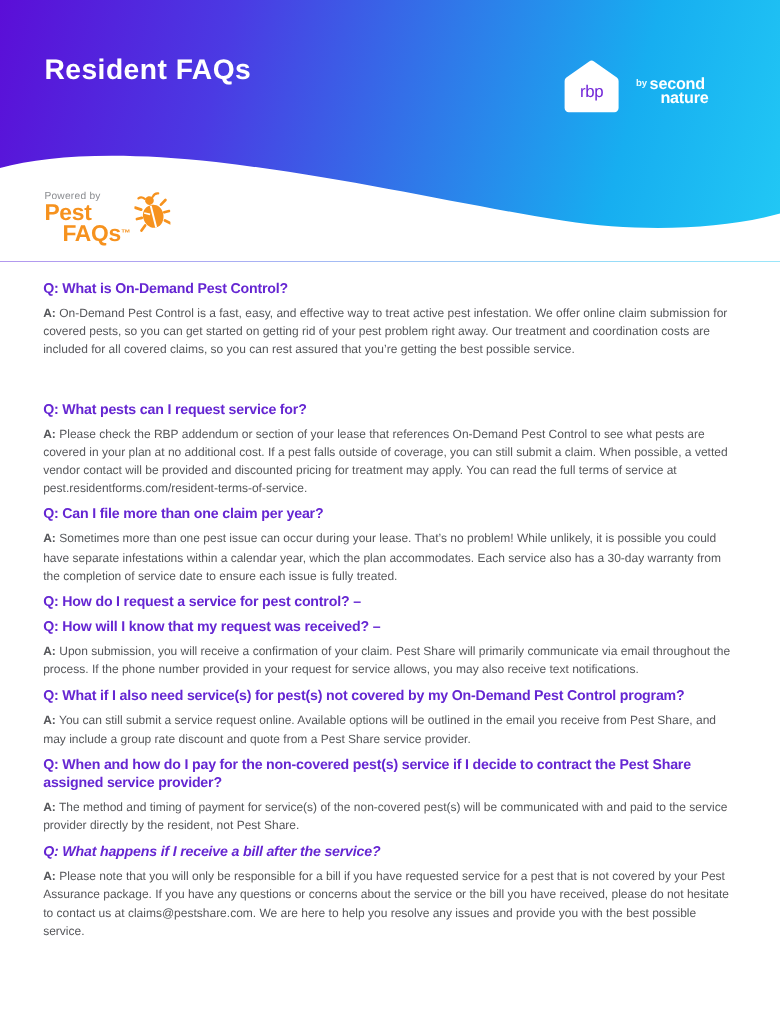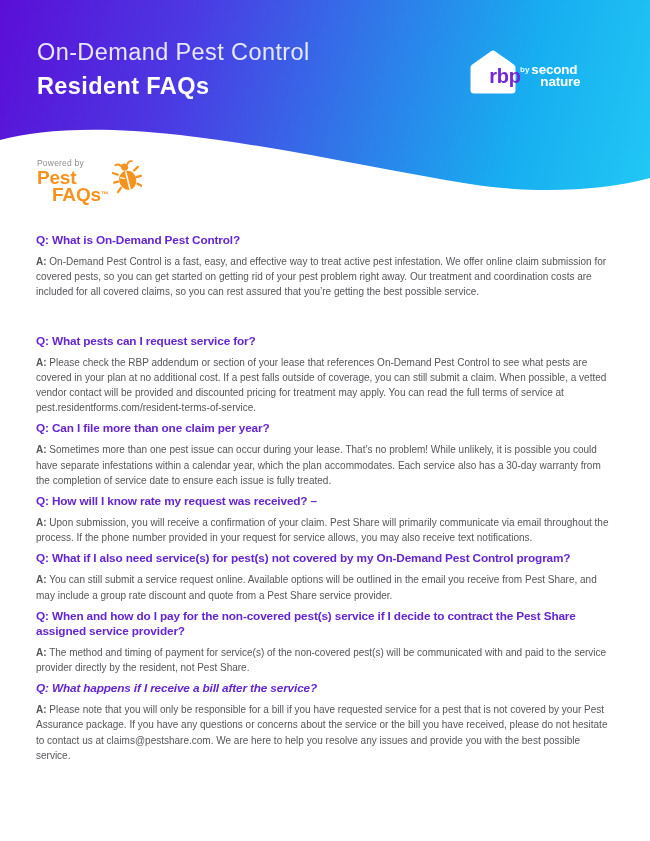--- a/index.html
+++ b/index.html
@@ -29,26 +29,26 @@
   .title-line2 {
     font-size:23.5px; font-weight:700; color:#ffffff;
     letter-spacing:0.4px; line-height:28px; margin-top:6px;
   }
 
   
   .brand { position:absolute; left:466px; top:46px; display:flex; align-items:center; }
   .rbp-logo { position:relative; width:54px; height:54px; }
   .rbp-logo svg { display:block; }
   .rbp-text {
-    position:absolute; left:12px; top:0; width:54px; height:54px;
+    position:absolute; left:0; top:0; width:54px; height:54px;
     display:flex; align-items:center; justify-content:center;
-    color:#7226d8; font-weight:700; font-size:20px; letter-spacing:-0.3px;
+    color:#7226d8; font-weight:400; font-size:14px; letter-spacing:-0.3px;
     padding-top:6px; box-sizing:border-box;
   }
-  .sn-block { display:flex; }
+  .sn-block { display:flex; margin-left:10px; }
   .sn-by { color:#eafcff; font-size:8px; font-weight:700; margin-top:6px; margin-right:2px; }
   .sn-names { color:#ffffff; font-weight:700; font-size:13.5px; line-height:11.5px; letter-spacing:-0.2px; margin-top:5px; }
   .sn-line2 { padding-left:9px; }
 
   
   .pestshare { position:absolute; left:37px; top:158px; display:flex; }
   .ps-powered { color:#8a8c90; font-size:8.5px; letter-spacing:0.2px; margin-bottom:2px; }
   .ps-name { font-weight:700; font-size:19px; line-height:16.5px; letter-spacing:-0.2px; }
   .ps-line2 { padding-left:15px; }
   .ps-tm { font-size:8px; vertical-align:4px; }
@@ -65,21 +65,20 @@
     line-height:15.2px; margin:0;
   }
   .faq-a b { font-weight:700; }
 </style>
 </head>
 <body>
 
 <div class="header">
 
   <div class="title-block">
-    <div class="title-line1">On-Demand Pest Control</div>
     <div class="title-line2">Resident FAQs</div>
   </div>
 
   <div class="brand">
     <div class="rbp-logo">
       <svg width="54" height="54" viewBox="0 0 54 54">
         <rect x="11" y="11" width="32" height="32" rx="7" fill="#3bd4d8" transform="rotate(45 27 27)"></rect>
         <path d="M27 8 L46 21.5 L46 44 L8 44 L8 21.5 Z" fill="#ffffff" stroke="#ffffff" stroke-width="7" stroke-linejoin="round"></path>
       </svg>
       <div class="rbp-text">rbp</div>
@@ -134,24 +133,25 @@
     <div class="faq-q" style="color:#6526d2;margin-top:34px;">Q: What pests can I request service for?</div>
     <p class="faq-a"><b>A:</b><span> Please check the RBP addendum or section of your lease that references On-Demand Pest Control to see what pests are covered in your plan at no additional cost. If a pest falls outside of coverage, you can still submit a claim. When possible, a vetted vendor contact will be provided and discounted pricing for treatment may apply. You can read the full terms of service at pest.residentforms.com/resident-terms-of-service.</span></p>
   </div>
 
   <div class="faq-item">
     <div class="faq-q" style="color:#6526d2;">Q: Can I file more than one claim per year?</div>
     <p class="faq-a"><b>A:</b><span> Sometimes more than one pest issue can occur during your lease. That’s no problem! While unlikely, it is possible you could have separate infestations within a calendar year, which the plan accommodates. Each service also has a 30-day warranty from the completion of service date to ensure each issue is fully treated.</span></p>
   </div>
 
   <div class="faq-item">
+    <div class="faq-q" style="color:#6526d2;">Q: How do I request a service for pest control? –</div>
   </div>
 
   <div class="faq-item">
-    <div class="faq-q" style="color:#6526d2;">Q: How will I know rate my request was received? –</div>
+    <div class="faq-q" style="color:#6526d2;">Q: How will I know that my request was received? –</div>
     <p class="faq-a"><b>A:</b><span> Upon submission, you will receive a confirmation of your claim. Pest Share will primarily communicate via email throughout the process. If the phone number provided in your request for service allows, you may also receive text notifications.</span></p>
   </div>
 
   <div class="faq-item">
     <div class="faq-q" style="color:#6526d2;">Q: What if I also need service(s) for pest(s) not covered by my On-Demand Pest Control program?</div>
     <p class="faq-a"><b>A:</b><span> You can still submit a service request online. Available options will be outlined in the email you receive from Pest Share, and may include a group rate discount and quote from a Pest Share service provider.</span></p>
   </div>
 
   <div class="faq-item">
     <div class="faq-q" style="color:#6526d2;">Q: When and how do I pay for the non-covered pest(s) service if I decide to contract the Pest Share assigned service provider?</div>

